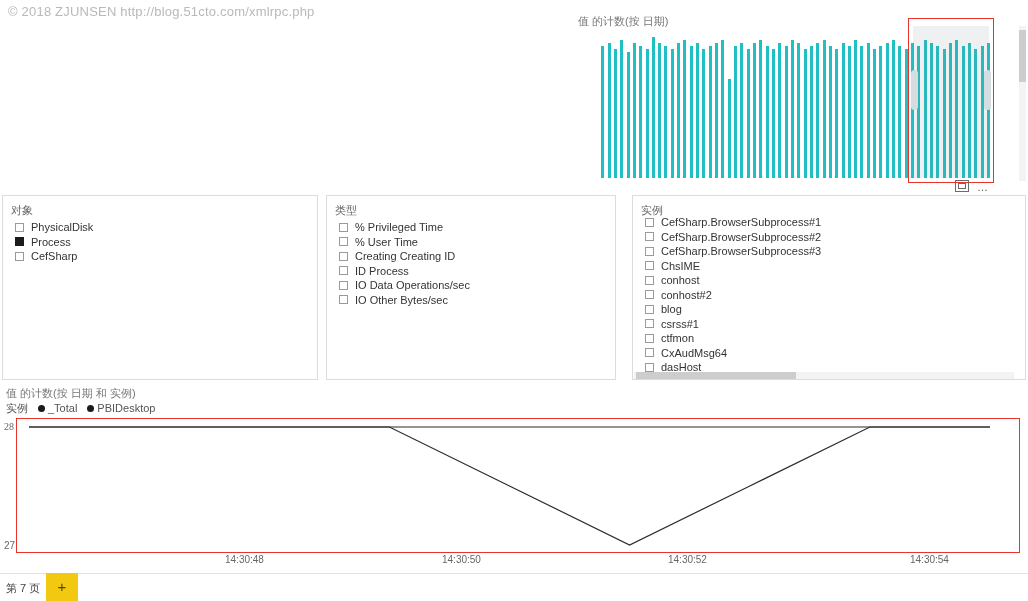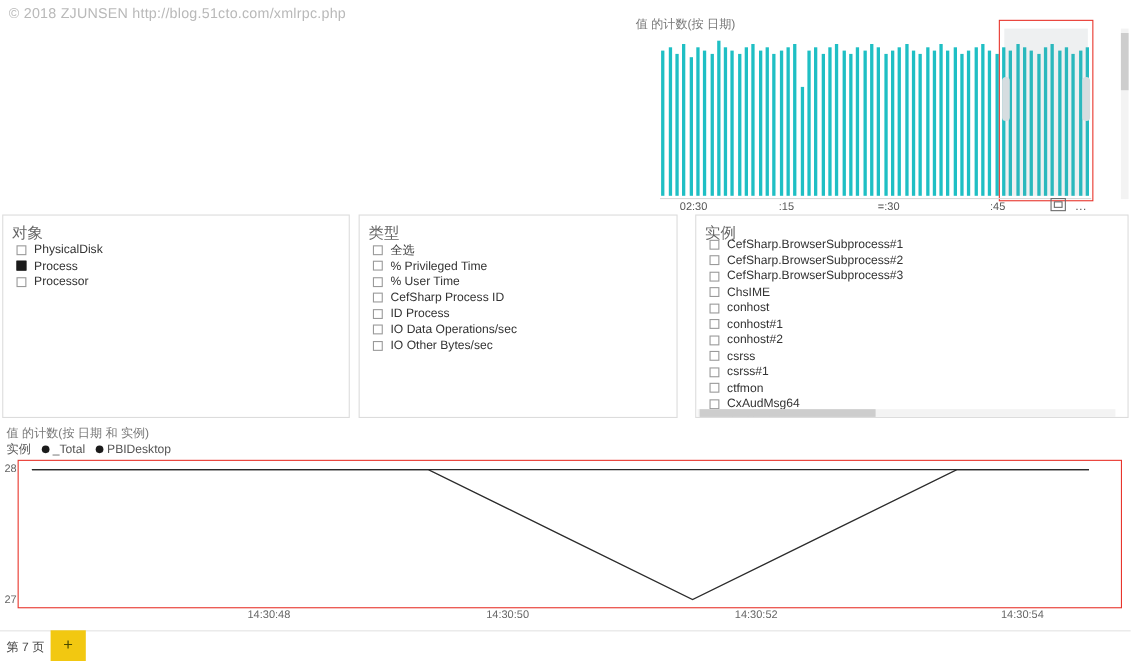--- a/index.html
+++ b/index.html
@@ -79,21 +79,21 @@
     border:1px solid #dcdcdc;
     background:#fff;
     box-sizing:border-box;
     overflow:hidden;
   }
   #panel-object{left:2px;width:316px;}
   #panel-type{left:326px;width:290px;}
   #panel-instance{left:632px;width:394px;}
   .panel-title{
     position:absolute;left:8px;top:7px;
-    font-size:14px;color:#666;
+    font-size:11px;color:#666;
   }
   .panel-list{
     position:absolute;left:0;top:24px;right:0;bottom:0;
     overflow:hidden;
   }
   .row{
     display:flex;align-items:center;
     height:14.5px;padding-left:12px;
     font-size:11px;color:#333;
   }
@@ -218,68 +218,58 @@
         <div class="tl-bar" style="left: 367.9px; height: 135px; background: rgb(31, 191, 196);"></div>
         <div class="tl-bar" style="left: 374.2px; height: 129px; background: rgb(31, 191, 196);"></div>
         <div class="tl-bar" style="left: 380.6px; height: 132px; background: rgb(31, 191, 196);"></div>
         <div class="tl-bar" style="left: 386.9px; height: 135px; background: rgb(31, 191, 196);"></div>
       </div>
   </div>
   <div id="tl-sel-shade"></div>
   <div class="tl-handle" style="left:911px;"></div>
   <div class="tl-handle" style="left:984px;"></div>
   <div id="tl-selection"></div>
-  <div id="tl-axis">
-      <div class="tl-tick" style="left: 18px;">02:30</div>
-      <div class="tl-tick" style="left: 108px;">:15</div>
-      <div class="tl-tick" style="left: 198px;">=:30</div>
-      <div class="tl-tick" style="left: 300px;">:45</div>
-    </div>
   <div id="tl-corner-icons">
     <span id="tl-focus-icon"></span>
     <span id="tl-more">…</span>
   </div>
 </div>
 
 <div class="list-panel" id="panel-object">
   <div class="panel-title">对象</div>
   <div class="panel-list" id="object-list">
       <div class="row">
         <span class="cb"></span>
         <span class="row-label">PhysicalDisk</span>
       </div>
       <div class="row">
         <span class="cb checked"></span>
         <span class="row-label">Process</span>
       </div>
       <div class="row">
         <span class="cb"></span>
-        <span class="row-label">Processor</span>
+        <span class="row-label">CefSharp</span>
       </div>
     </div>
 </div>
 
 <div class="list-panel" id="panel-type">
   <div class="panel-title">类型</div>
   <div class="panel-list" id="type-list">
       <div class="row">
         <span class="cb"></span>
-        <span class="row-label">全选</span>
-      </div>
-      <div class="row">
-        <span class="cb"></span>
         <span class="row-label">% Privileged Time</span>
       </div>
       <div class="row">
         <span class="cb"></span>
         <span class="row-label">% User Time</span>
       </div>
       <div class="row">
         <span class="cb"></span>
-        <span class="row-label">CefSharp Process ID</span>
+        <span class="row-label">Creating Creating ID</span>
       </div>
       <div class="row">
         <span class="cb"></span>
         <span class="row-label">ID Process</span>
       </div>
       <div class="row">
         <span class="cb"></span>
         <span class="row-label">IO Data Operations/sec</span>
       </div>
       <div class="row">
@@ -307,29 +297,25 @@
       <div class="row">
         <span class="cb"></span>
         <span class="row-label">ChsIME</span>
       </div>
       <div class="row">
         <span class="cb"></span>
         <span class="row-label">conhost</span>
       </div>
       <div class="row">
         <span class="cb"></span>
-        <span class="row-label">conhost#1</span>
-      </div>
-      <div class="row">
-        <span class="cb"></span>
         <span class="row-label">conhost#2</span>
       </div>
       <div class="row">
         <span class="cb"></span>
-        <span class="row-label">csrss</span>
+        <span class="row-label">blog</span>
       </div>
       <div class="row">
         <span class="cb"></span>
         <span class="row-label">csrss#1</span>
       </div>
       <div class="row">
         <span class="cb"></span>
         <span class="row-label">ctfmon</span>
       </div>
       <div class="row">
@@ -351,21 +337,21 @@
   <div id="bottom-title">值 的计数(按 日期 和 实例)</div>
   <div id="legend">
     <span class="legend-item">实例</span><span id="legend-items"><span class="legend-item"><span class="legend-dot"></span><span>_Total</span></span><span class="legend-item"><span class="legend-dot"></span><span>PBIDesktop</span></span></span>
   </div>
   <div id="chart-frame">
     <svg id="chart-svg" width="1001" height="132">
         <polyline points="12.0,8.0 132.1,8.0 252.3,8.0 372.4,8.0 492.5,8.0 612.6,8.0 732.8,8.0 852.9,8.0 973.0,8.0" fill="none" stroke="#2b2b2b" stroke-width="1.2"></polyline>
         <polyline points="12.0,8.0 132.1,8.0 252.3,8.0 372.4,8.0 492.5,67.0 612.6,126.0 732.8,67.0 852.9,8.0 973.0,8.0" fill="none" stroke="#2b2b2b" stroke-width="1.2"></polyline>
       </svg>
   </div>
-  <div class="ylabel" id="ylabel-top" style="top:38px;">28</div>
+  <div class="ylabel" id="ylabel-top" style="top:38px;font-family:Liberation Serif, serif;">28</div>
   <div class="ylabel" id="ylabel-bottom" style="top:157px;">27</div>
   <div id="xticks">
       <div class="xlabel" style="left: 225px;">14:30:48</div>
       <div class="xlabel" style="left: 442px;">14:30:50</div>
       <div class="xlabel" style="left: 668px;">14:30:52</div>
       <div class="xlabel" style="left: 910px;">14:30:54</div>
     </div>
 </div>
 
 <div id="footer">

